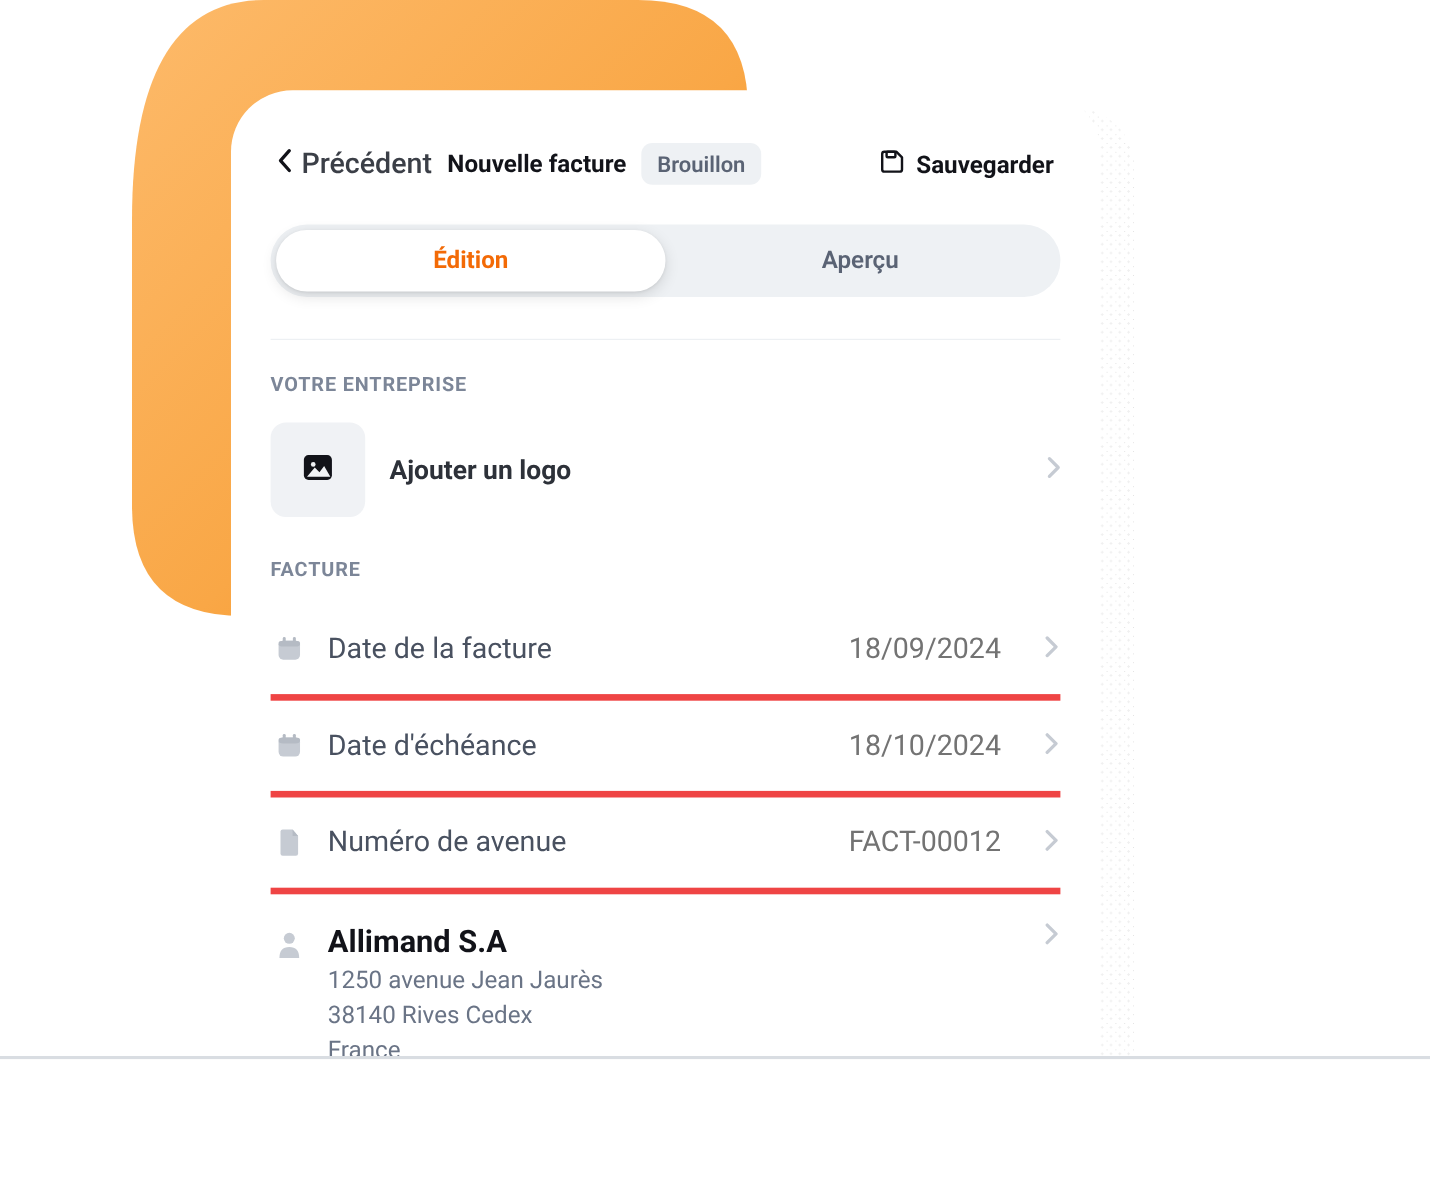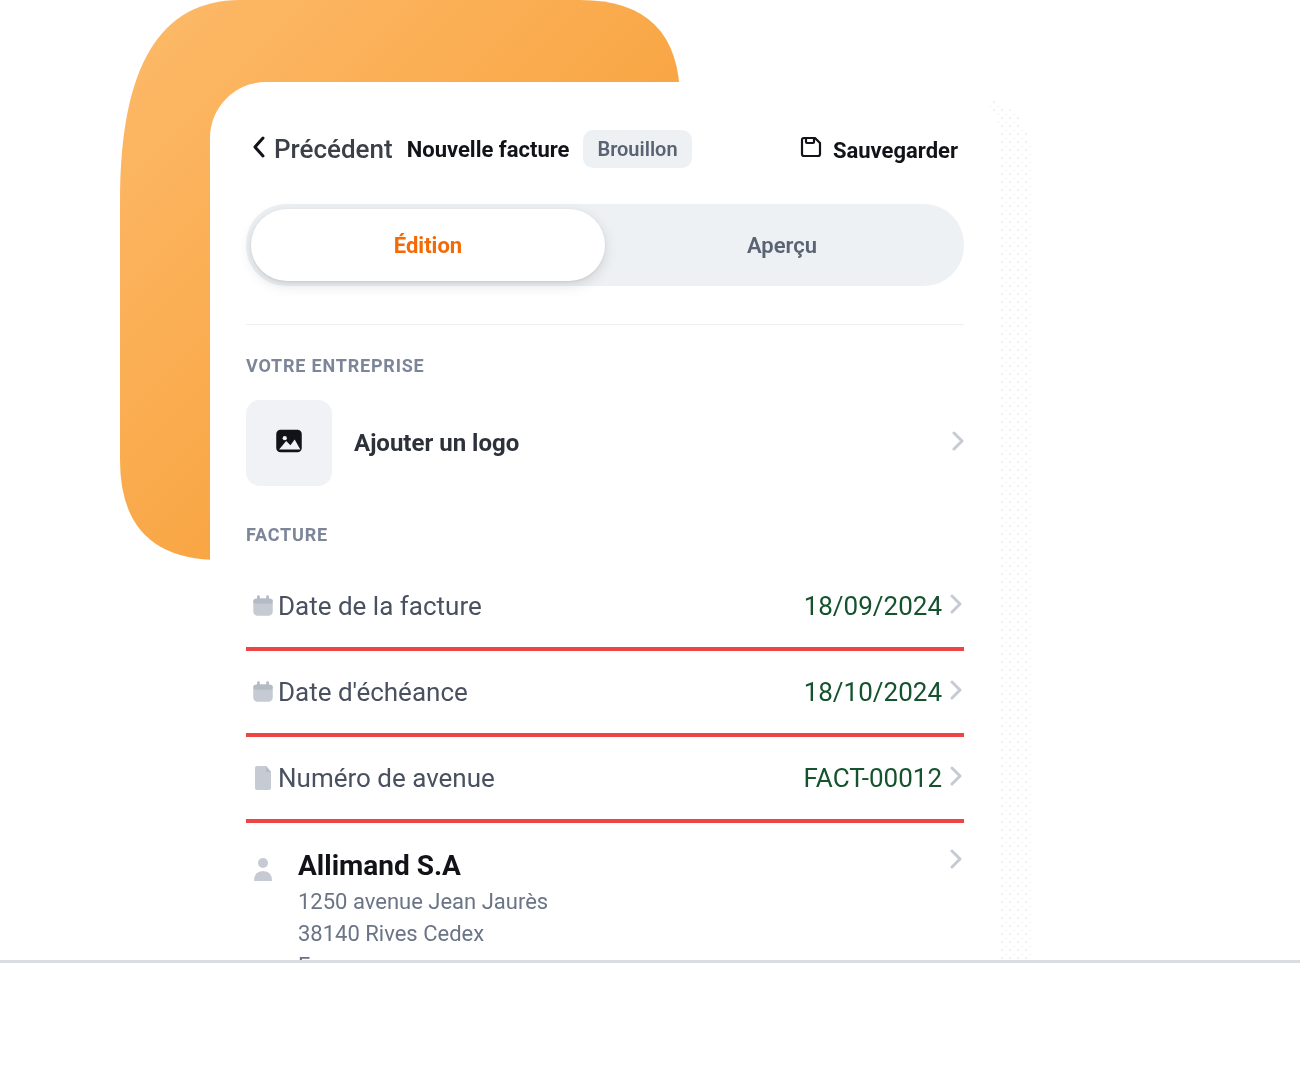--- a/index.html
+++ b/index.html
@@ -86,21 +86,21 @@
     }
     .save-label {
       font-size: 22px;
       font-weight: 700;
       color: #121319;
     }
     .tabs {
       margin: 36px 0 0 0;
       background: #eef1f4;
       border-radius: 40px;
-      height: 82px;
+      height: 66px;
       display: flex;
       align-items: center;
       padding: 5px;
     }
     .tab {
       flex: 1;
       height: 100%;
       border-radius: 36px;
       display: flex;
       align-items: center;
@@ -153,39 +153,40 @@
     }
     .chevron {
       color: #c6cbd3;
     }
     .row-list {
       margin-top: 20px;
     }
     .row {
       display: flex;
       align-items: center;
+      gap: 20px;
       padding: 26px 2px;
-      border-bottom: 4px solid #ef4444;
+      border-bottom: 6px solid #ef4444;
       cursor: pointer;
     }
     .row-icon {
       width: 30px;
       display: flex;
       justify-content: center;
       color: #b5bbc4;
     }
     .row-label {
       font-size: 26px;
       color: #495160;
       flex: 1;
     }
     .row-value {
       font-size: 26px;
-      color: #14532d;
-      margin-right: 8px;
+      color: #737373;
+      margin-right: 20px;
     }
     .client-row {
       display: flex;
       gap: 20px;
       padding: 26px 2px 40px 2px;
       cursor: pointer;
       align-items: flex-start;
     }
     .client-info .name {
       font-size: 28px;

